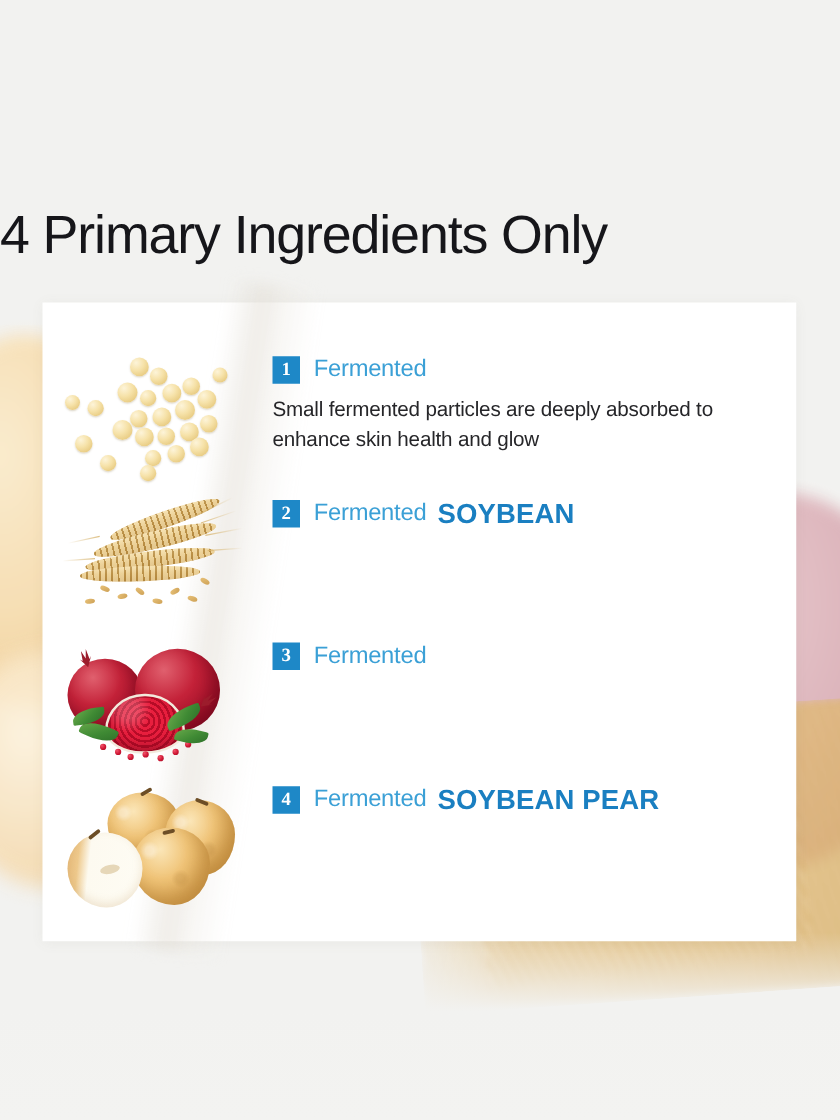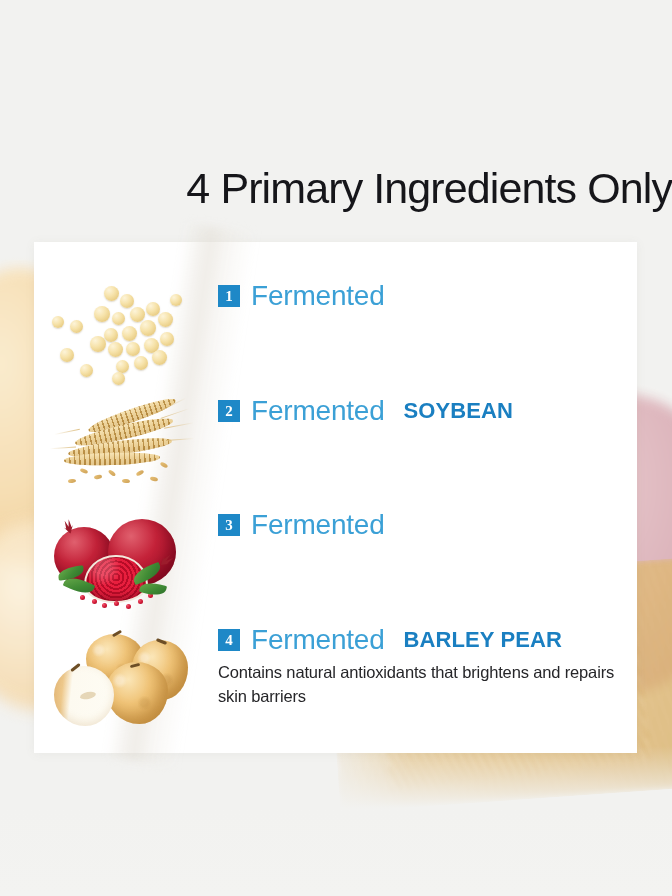--- a/index.html
+++ b/index.html
@@ -82,21 +82,21 @@
   #bg-top-fade {
     position:absolute;
     left:0; right:0; top:0; height:260px;
     background:linear-gradient(180deg, #f2f2f0 0%, #f2f2f0 58%, rgba(242,242,240,.55) 100%);
   }
 
   
   #page-title {
     position:absolute;
     left:0; right:0; top:161px;
-    text-align:right;
+    text-align:left;
     font-size:43px;
     line-height:54px;
     font-weight:400;
     letter-spacing:-0.9px;
     color:#16161a;
     white-space:nowrap;
   }
 
   
   #ingredient-card {
@@ -160,25 +160,25 @@
     color:#ffffff;
     font-size:15px;
     font-weight:700;
     line-height:22px;
     text-align:center;
     font-family:"Liberation Serif", serif;
     margin-right:11px;
   }
 
   .word-fermented {
-    font-size:28px;
+    font-size:19px;
     font-weight:400;
     color:#3ba0d6;
     letter-spacing:-0.2px;
-    margin-right:19px;
+    margin-right:9px;
   }
 
   .ing-name {
     position:relative;
     font-size:22px;
     font-weight:700;
     color:#1a7fc1;
     letter-spacing:0.1px;
     white-space:nowrap;
   }
@@ -350,20 +350,21 @@
         <div class="bean" style="left:46px;  top:88px; width:13px; height:13px;"></div>
         <div class="bean" style="left:78px;  top:96px; width:13px; height:13px;"></div>
         <div class="bean" style="left:136px; top:18px; width:12px; height:12px;"></div>
       </div>
     </div>
     <div class="copy">
       <div class="headline">
         <span class="num-badge">1</span>
         <span class="word-fermented">Fermented</span>
       </div>
+      <p class="desc">Small fermented particles are deeply absorbed to enhance skin health and glow</p>
     </div>
   </div>
 
   <div class="ingredient-row row-2">
     <div class="thumb">
       <div class="photo">
         <div class="spike" style="left:52px; top:18px; width:92px; height:13px; transform:rotate(-19deg);"></div>
         <div class="spike" style="left:40px; top:34px; width:100px; height:14px; transform:rotate(-13deg);"></div>
         <div class="spike" style="left:34px; top:50px; width:104px; height:13px; transform:rotate(-7deg);"></div>
         <div class="spike" style="left:30px; top:62px; width:96px; height:12px; transform:rotate(-2deg);"></div>
@@ -444,18 +445,17 @@
         <div class="pear-half" style="left:20px; top:46px; width:60px; height:60px;">
           <div class="pear-core" style="left:26px; top:26px; transform:rotate(-12deg);"></div>
         </div>
         <div class="stem" style="left:36px; top:46px; width:11px; height:3px; transform:rotate(-38deg);"></div>
       </div>
     </div>
     <div class="copy">
       <div class="headline">
         <span class="num-badge">4</span>
         <span class="word-fermented">Fermented</span>
-        <span class="ing-name">BARLEY PEAR</span>
-      </div>
-      <p class="desc">Contains natural antioxidants that brightens and repairs skin barriers</p>
+        <span class="ing-name">SOYBEAN PEAR</span>
+      </div>
     </div>
   </div>
 </div>
 
 </body></html>

